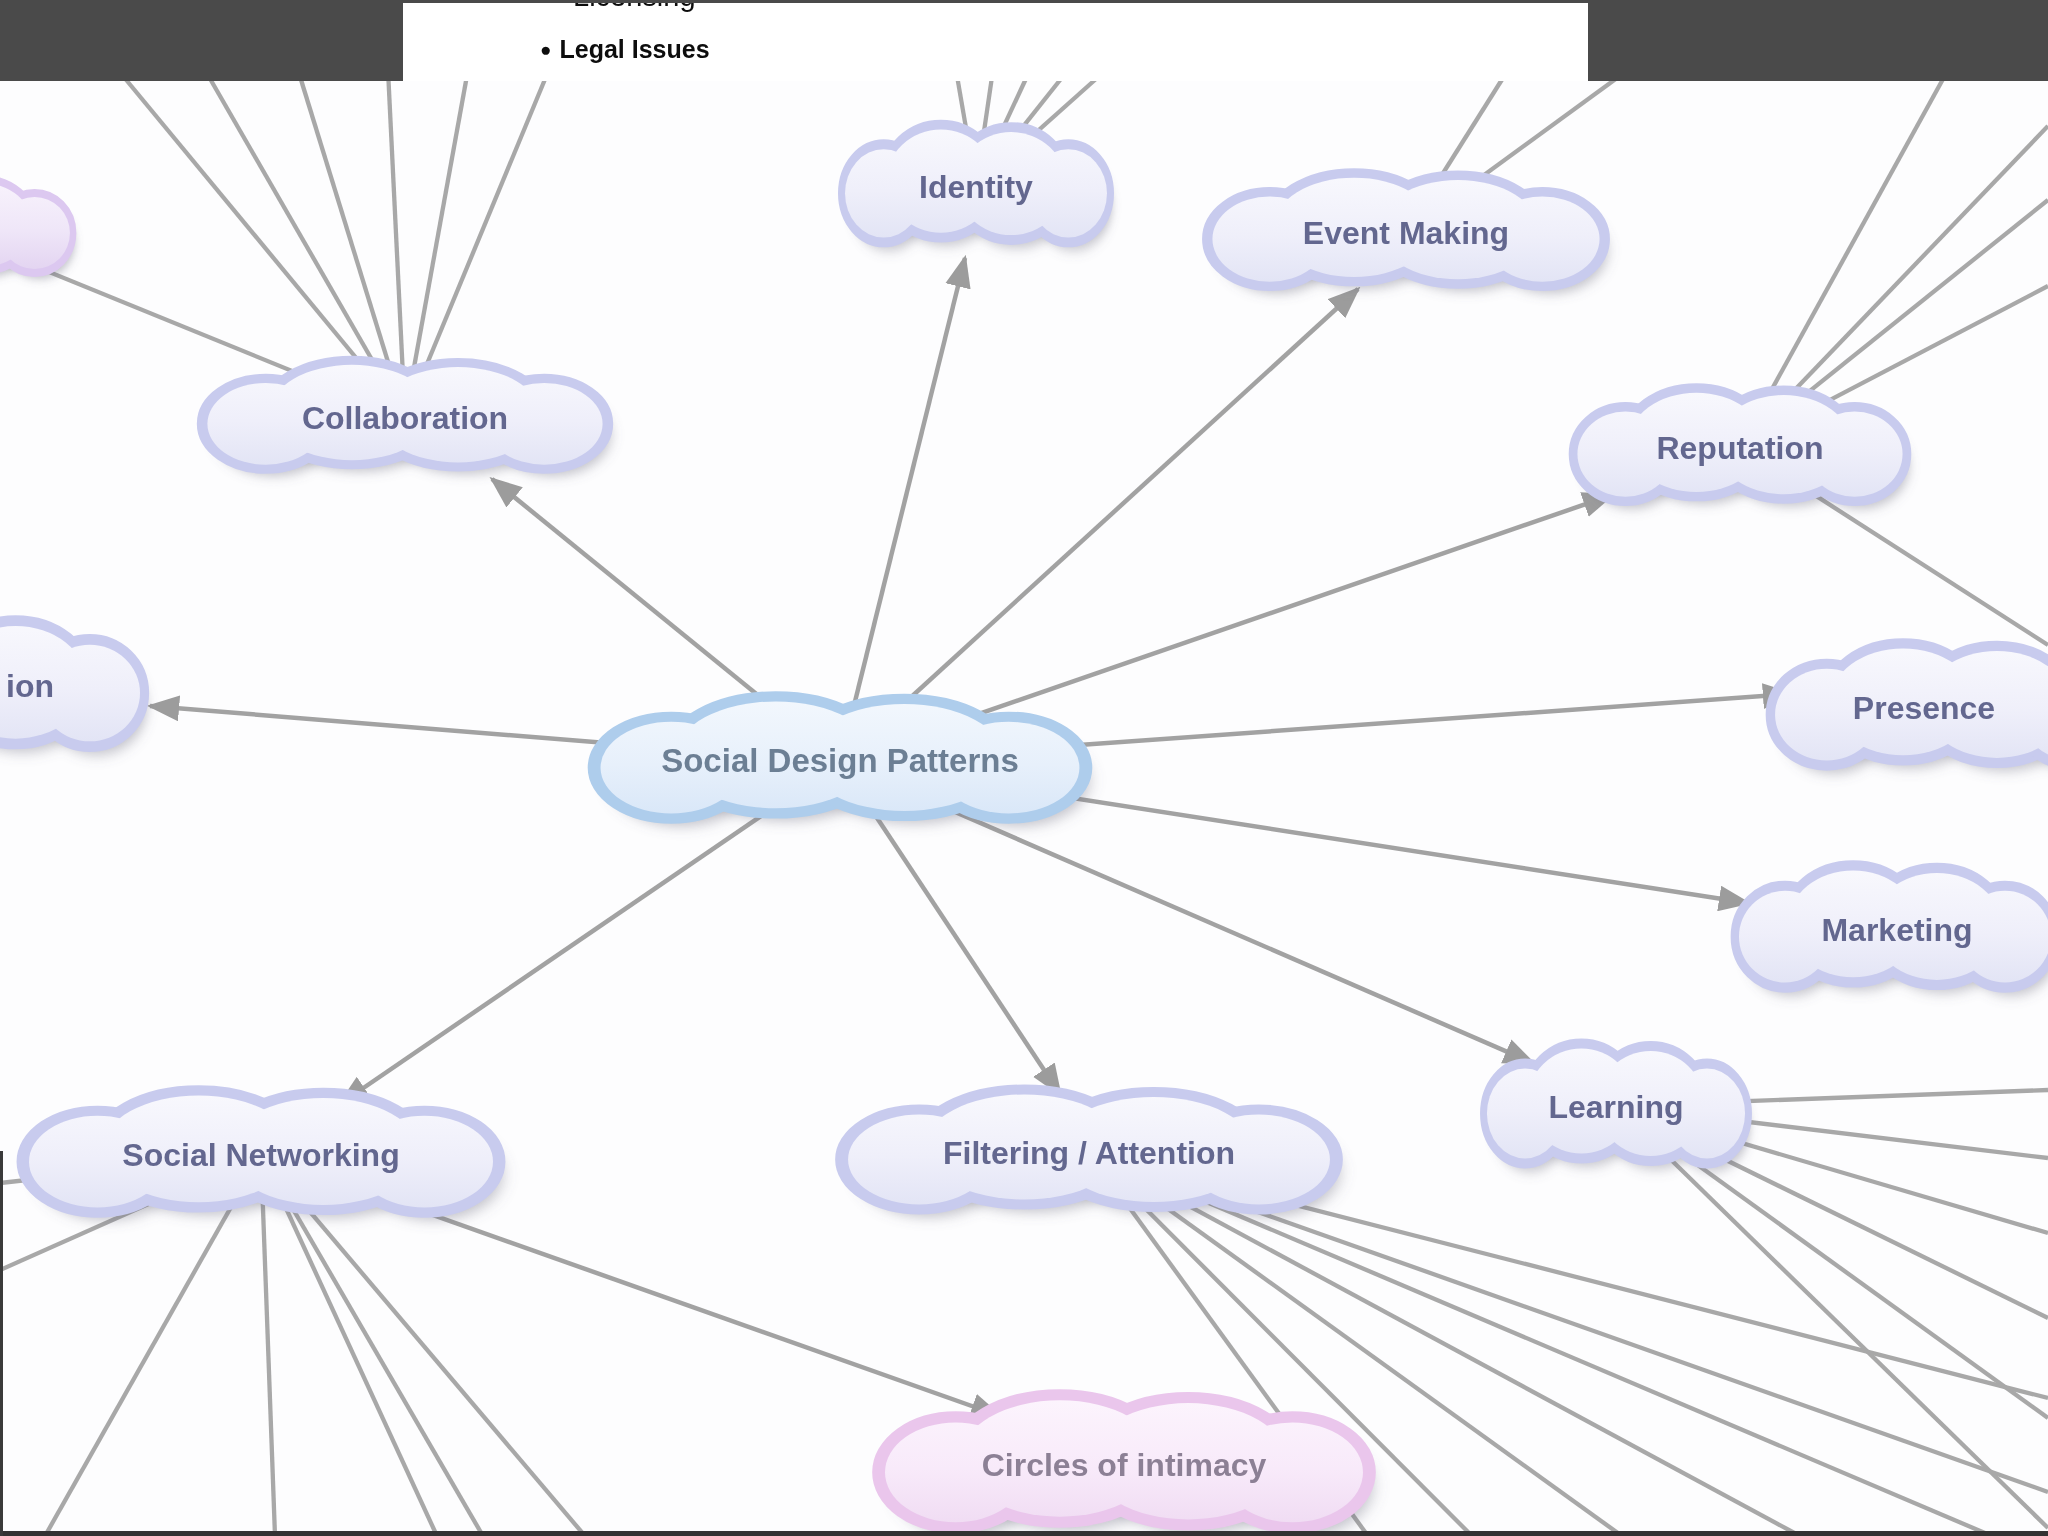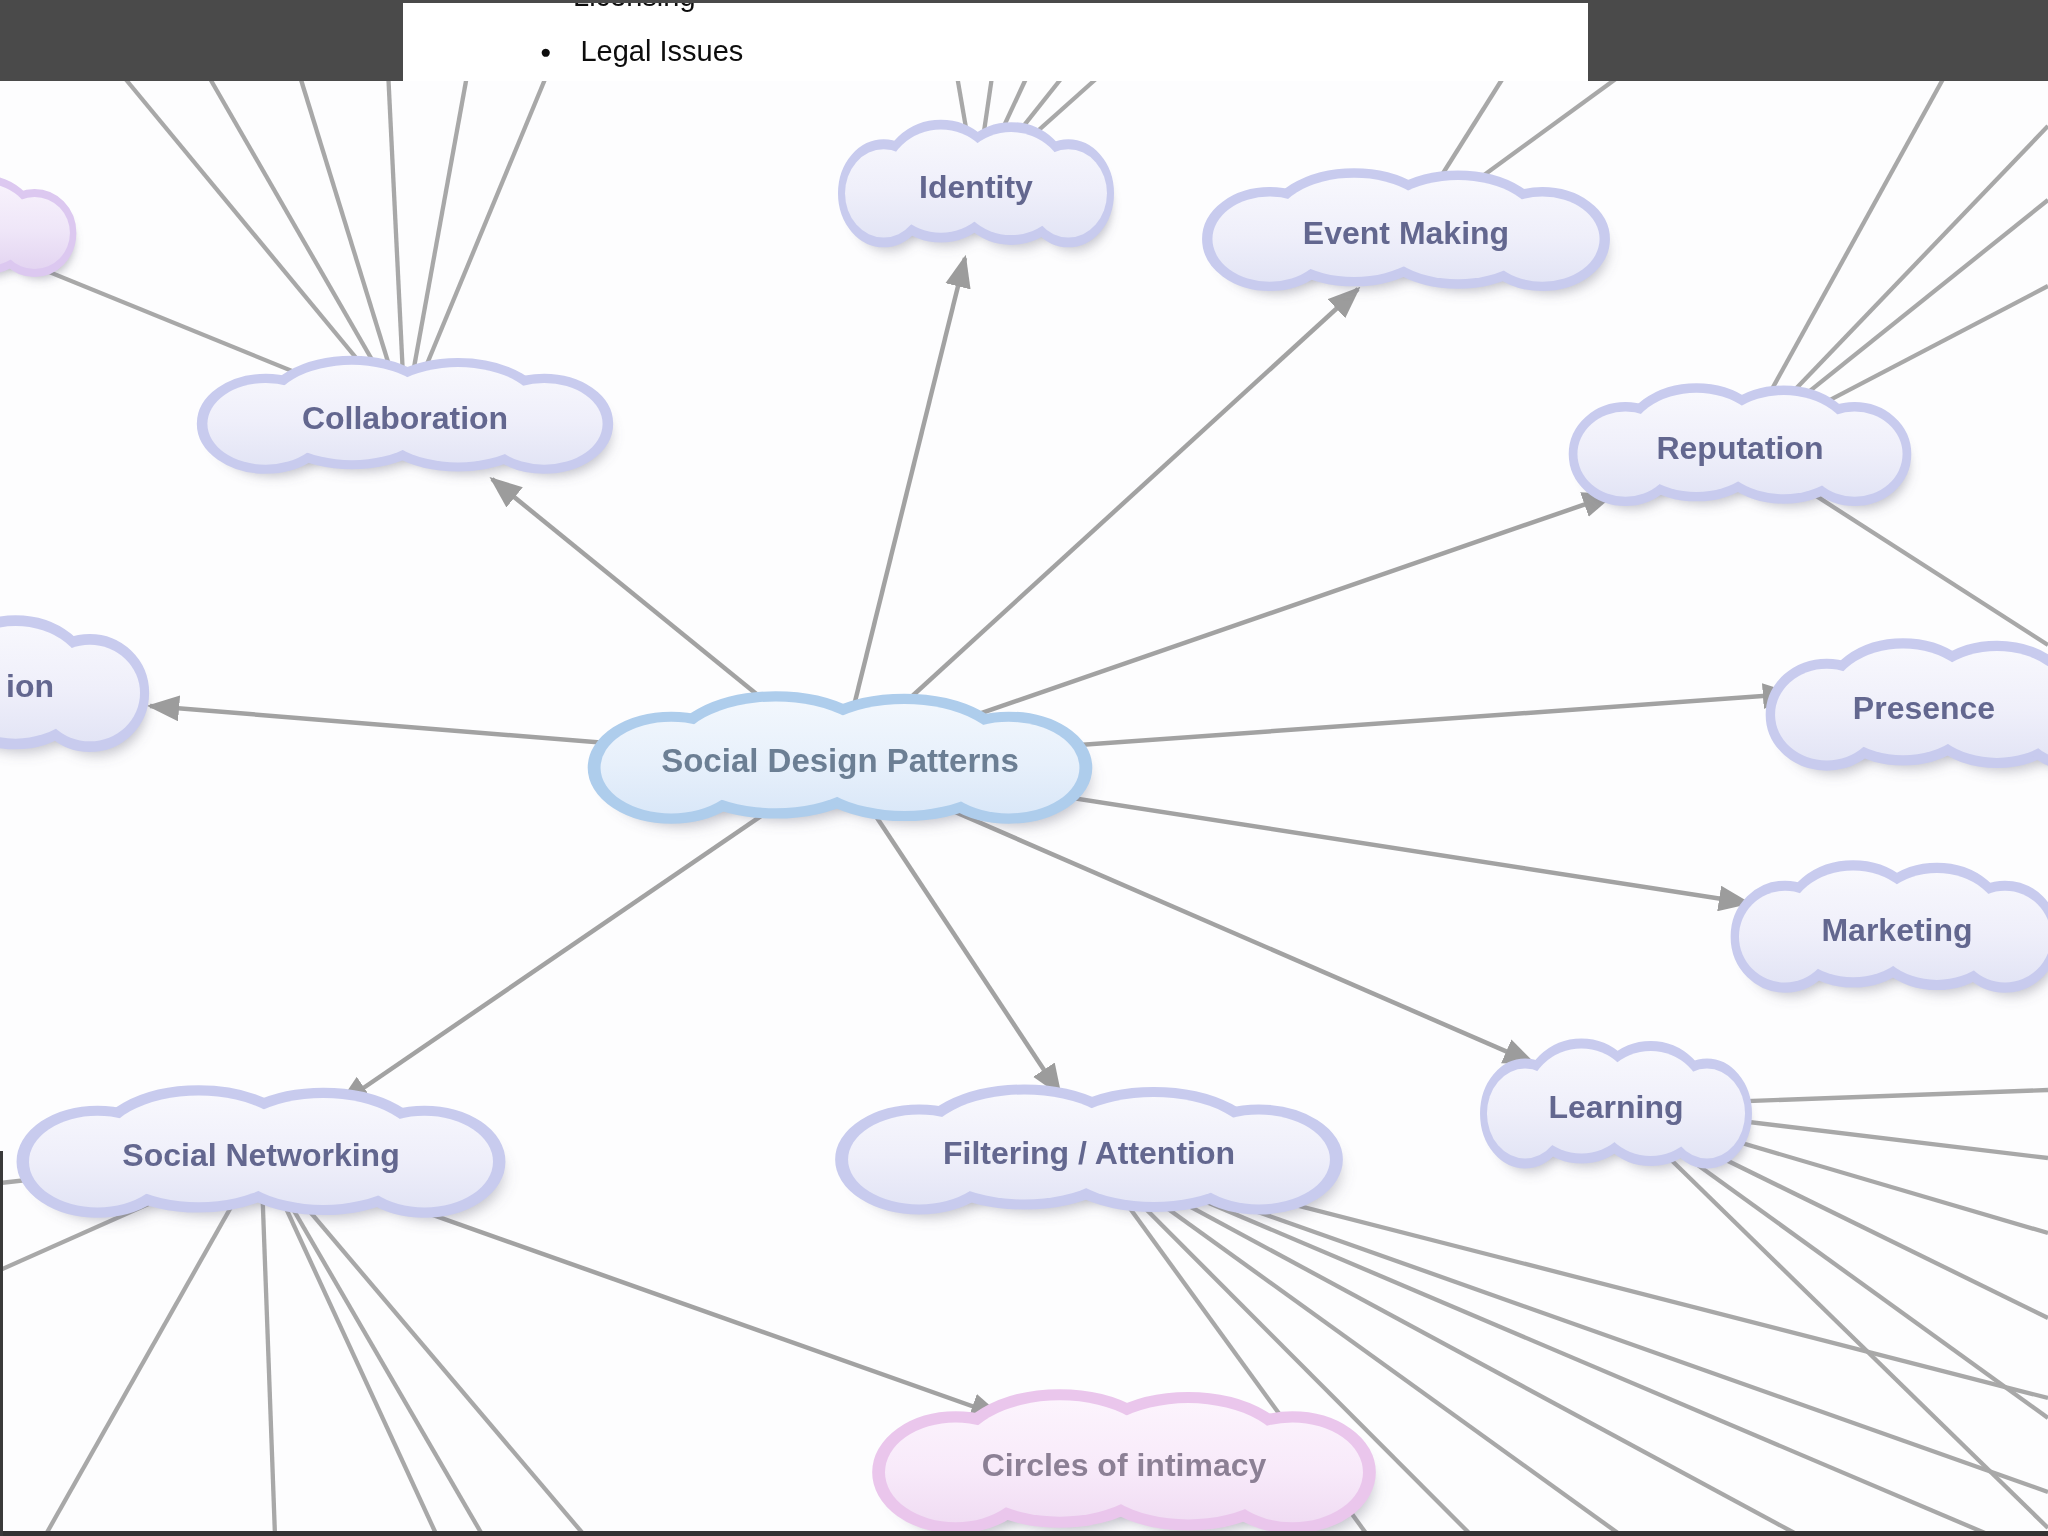--- a/index.html
+++ b/index.html
@@ -30,21 +30,21 @@
   #topbar   { position:absolute; left:0; top:0; width:2048px; height:81px; background:#4a4a4a; z-index:5; }
   #bottombar{ position:absolute; left:0; top:1531px; width:2048px; height:5px; background:#333333; z-index:5; }
   #leftedge { position:absolute; left:0; top:1151px; width:3px; height:385px; background:#3a3a3a; z-index:5; }
   #whitebox {
     position:absolute; left:403px; top:3px; width:1185px; height:78px;
     background:#ffffff; z-index:6; overflow:hidden; color:#0d0d0d;
   }
   #clipped-item { position:absolute; left:170px; top:-24px; font-size:29px; line-height:34px; white-space:nowrap; }
   #bullet-row   { position:absolute; left:137px; top:32px; display:flex; align-items:center; }
   #bullet-row .dot  { font-size:19px; line-height:19px; }
-  #bullet-row .lbl  { font-size:29px; margin-left:29px; white-space:nowrap; }
+  #bullet-row .lbl  { font-size:25px; margin-left:8px; white-space:nowrap;font-weight:bold; }
 </style>
 </head>
 <body>
 
 <div id="stage">
 
   <svg id="diagram" width="2048" height="1536" viewBox="0 0 2048 1536">
     <defs>
       <filter id="soft" x="-40%" y="-40%" width="180%" height="180%">
         <feGaussianBlur stdDeviation="5"></feGaussianBlur>

